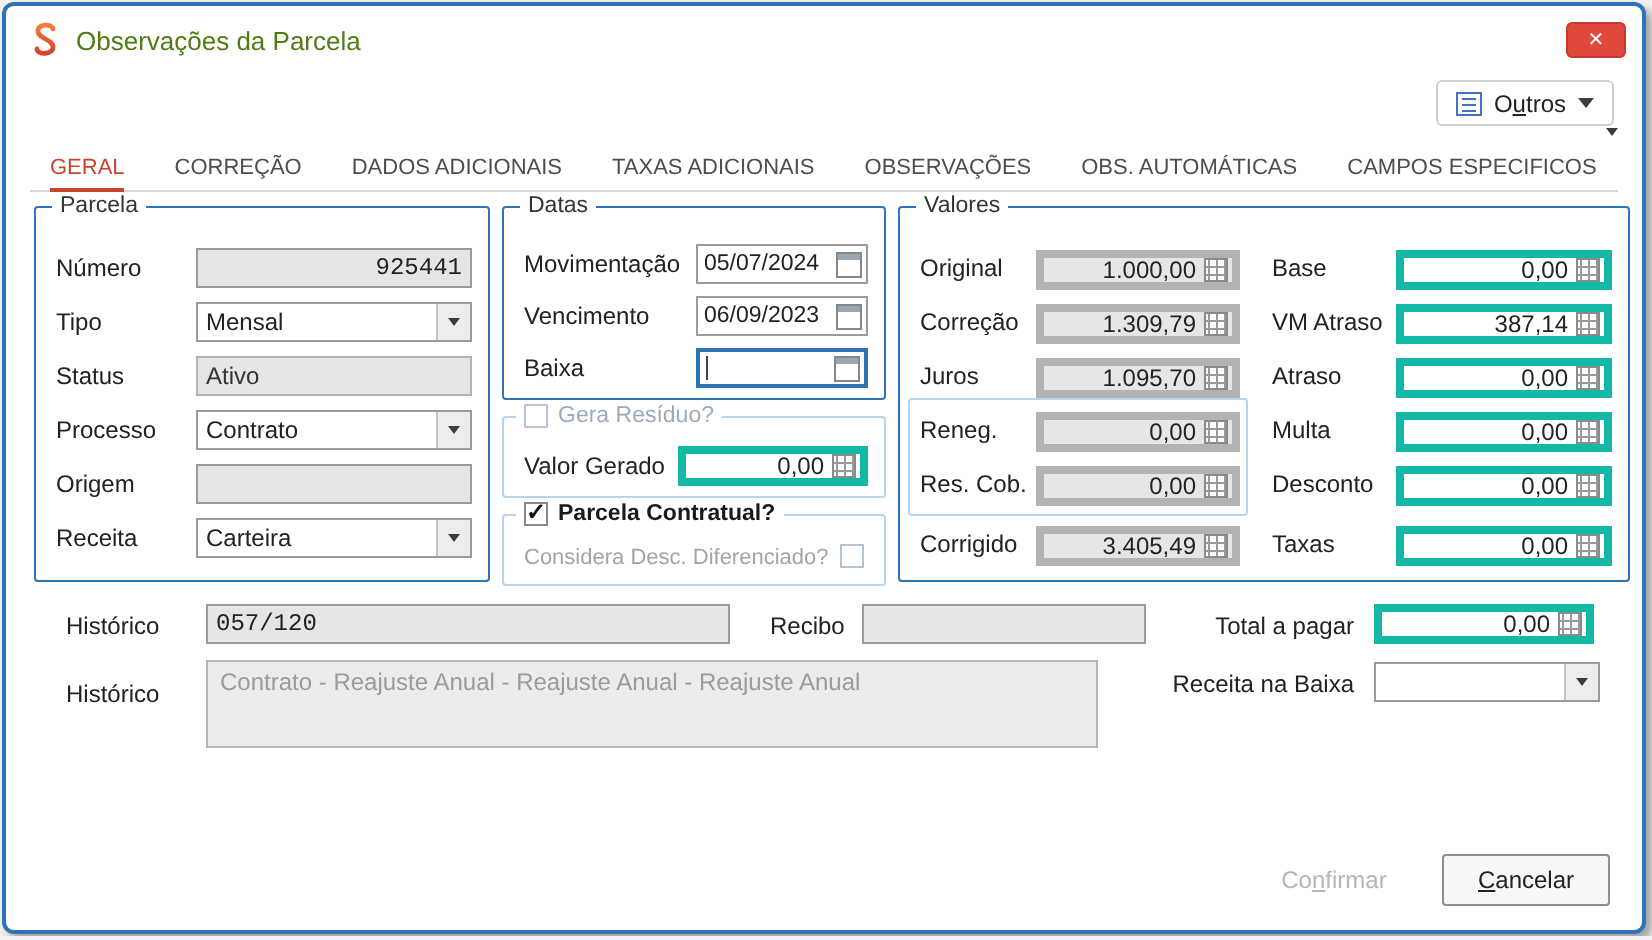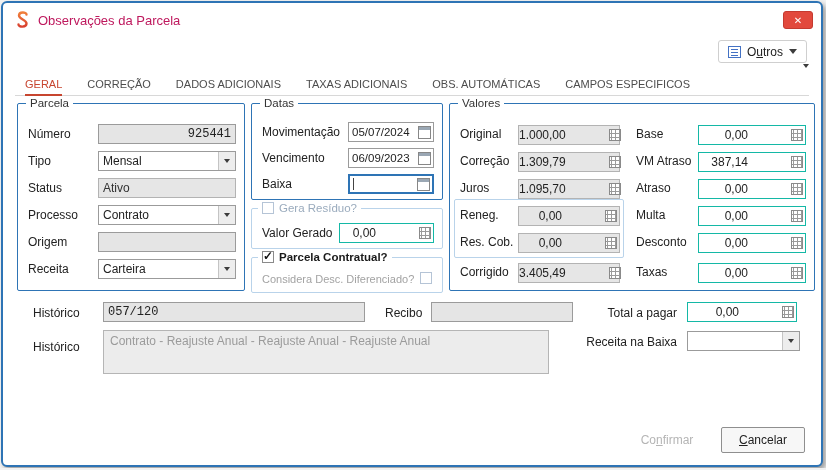--- a/index.html
+++ b/index.html
@@ -4,21 +4,21 @@
 <style>
   html,body{margin:0;padding:0;background:#f2f2f2;}
   .dialog{position:relative;width:822px;height:466px;margin:1px;box-sizing:border-box;background:#fff;
     border:2px solid #2e74b5;border-radius:6px;overflow:hidden;
     font-family:"Liberation Sans",sans-serif;font-size:12px;color:#222;
     box-shadow:3px 3px 5px rgba(0,0,0,.35);}
 
   
   .titlebar{position:absolute;top:0;left:0;right:0;height:34px;display:flex;align-items:center;padding:0 12px;box-sizing:border-box;}
   .logo-icon{display:inline-flex;margin-right:8px;}
-  .title{font-size:13px;color:#be185d;}
+  .title{font-size:13px;color:#4d7c0f;}
   .close-btn{position:absolute;top:8px;right:8px;width:30px;height:18px;background:#e2493d;border:1px solid #c43a30;
     border-radius:3px;color:#fff;font-size:10px;line-height:15px;text-align:center;cursor:pointer;padding:0;font-family:inherit;}
 
   
   .outros-btn{position:absolute;top:37px;right:14px;height:23px;display:flex;align-items:center;gap:6px;padding:0 9px;
     border:1px solid #cfcfcf;border-radius:3px;background:#fff;cursor:pointer;font-size:12px;color:#222;box-sizing:border-box;}
   .outros-icon{width:13px;height:12px;border:1px solid #4472c4;background:#fff;position:relative;box-sizing:border-box;}
   .outros-icon::before{content:"";position:absolute;left:2px;top:2px;width:7px;height:1px;background:#4472c4;
     box-shadow:0 3px 0 #4472c4,0 6px 0 #4472c4;}
   .caret-down{display:inline-block;width:0;height:0;border-left:4px solid transparent;border-right:4px solid transparent;border-top:5px solid #3c3c3c;}
@@ -60,21 +60,21 @@
   .cal-icon{width:13px;height:13px;margin-right:2px;border:1px solid #878787;box-sizing:border-box;background:#fff;
     box-shadow:inset 0 3px 0 #9aa7b4;flex:0 0 auto;cursor:pointer;}
   .text-cursor{width:1px;height:12px;background:#444;margin-left:3px;flex:0 0 auto;}
 
   .calc-icon{width:12px;height:12px;border:1px solid #8a8a8a;box-sizing:border-box;background-color:#fff;flex:0 0 auto;cursor:pointer;
     background-image:linear-gradient(#9a9a9a 1px,transparent 1px),linear-gradient(90deg,#9a9a9a 1px,transparent 1px);
     background-size:4px 4px;background-position:1px 3px;margin-right:2px;}
 
   .vrow{position:absolute;height:20px;}
   .vlbl{position:absolute;left:0;top:2px;font-size:12px;color:#222;white-space:nowrap;}
-  .vfield{position:absolute;height:20px;box-sizing:border-box;border:1px solid #14b8a6;background:#fff;display:flex;align-items:center;gap:39px;}
+  .vfield{position:absolute;height:20px;box-sizing:border-box;border:4px solid #14b8a6;background:#fff;display:flex;align-items:center;}
   .vfield.ro{background:#e6e6e6;border-color:#b3b3b3;}
   .vval{flex:1;text-align:right;padding-right:4px;font-size:12px;color:#222;white-space:nowrap;}
 
   .cb{display:inline-block;width:12px;height:12px;border:1px solid #8a8a8a;background:#fff;box-sizing:border-box;position:relative;flex:0 0 auto;}
   .cb.checked::after{content:"\2713";position:absolute;left:0;top:-3px;font-size:12px;font-weight:bold;color:#111;}
   .cb.dis{border-color:#b5c4d6;}
 
   .historico{position:absolute;border:1px solid #b5b5b5;background:#ececec;color:#9b9b9b;font-family:inherit;font-size:12px;
     padding:3px 6px;resize:none;box-sizing:border-box;overflow:hidden;}
 
@@ -114,20 +114,21 @@
     <span><span>O</span><span class="accel">u</span><span>tros</span></span>
     <span class="caret-down"></span>
   </div>
   <span class="caret-down small tab-overflow"></span>
 
   <div class="tabbar">
     <span class="tab active">GERAL</span>
     <span class="tab">CORREÇÃO</span>
     <span class="tab">DADOS ADICIONAIS</span>
     <span class="tab">TAXAS ADICIONAIS</span>
+    <span class="tab">OBSERVAÇÕES</span>
     <span class="tab">OBS. AUTOMÁTICAS</span>
     <span class="tab">CAMPOS ESPECIFICOS</span>
   </div>
 
   <div class="group" style="left:14px;top:100px;width:228px;height:188px;">
     <span class="legend">Parcela</span>
     <div class="row" style="top:20px;">
       <span class="lbl">Número</span>
       <input class="ctl txt num" value="925441" style="">
     </div>

